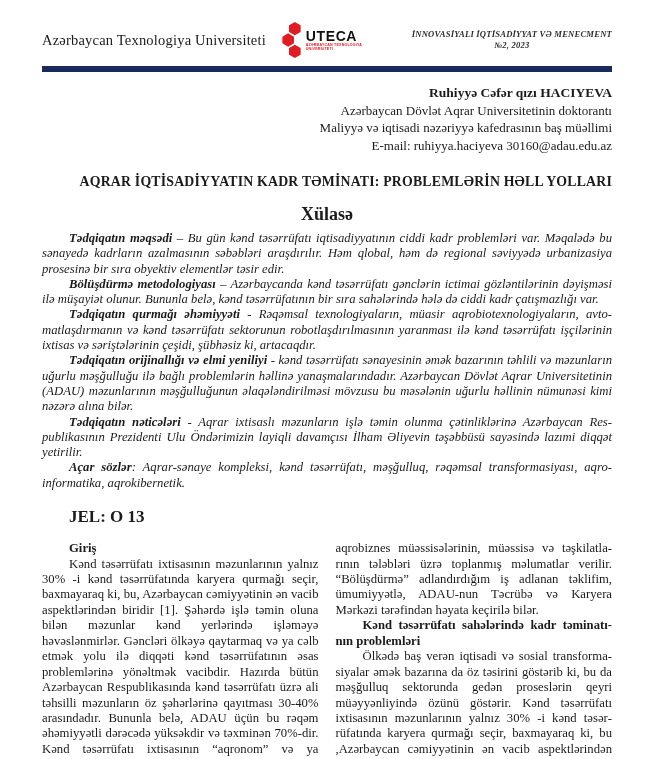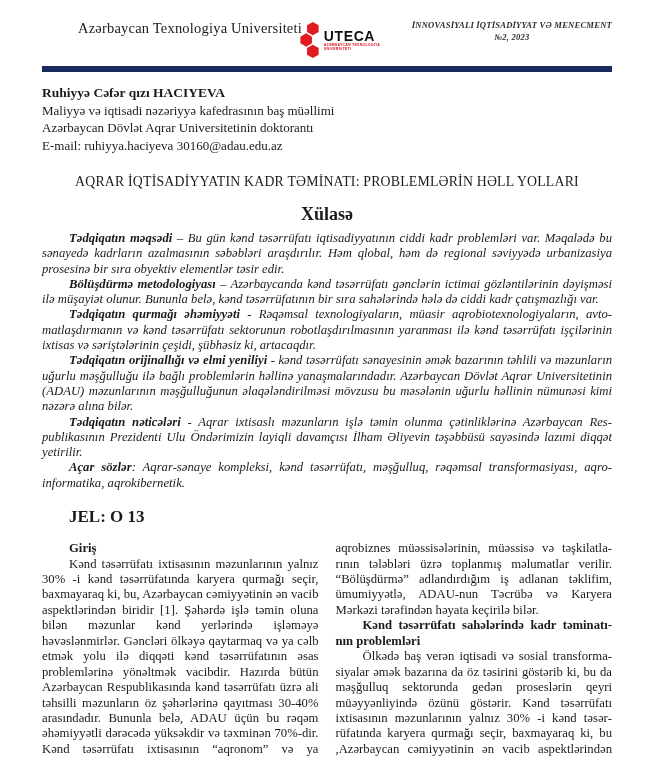--- a/index.html
+++ b/index.html
@@ -3,37 +3,37 @@
 <meta charset="utf-8">
 <style>
   html,body{margin:0;padding:0;}
   body{
     width:652px;height:759px;overflow:hidden;background:#ffffff;
     font-family:"Liberation Serif","DejaVu Serif",serif;color:#1b1b1b;
   }
   .page{padding:20px 40px 0 42px;}
 
   
-  .header{display:flex;justify-content:space-between;margin-left:36px;}
+  .header{display:flex;align-items:center;justify-content:space-between;}
   .header-left{font-size:14.5px;letter-spacing:0.2px;white-space:nowrap;}
   .logo{display:flex;align-items:center;gap:3px;margin-left:-30px;}
   .logo-name{font-family:"Liberation Sans","DejaVu Sans",sans-serif;font-weight:bold;
     font-size:14px;letter-spacing:0.6px;color:#111;line-height:14px;}
   .logo-sub{font-family:"Liberation Sans","DejaVu Sans",sans-serif;font-size:3.6px;
     line-height:4.2px;color:#e11b22;width:62px;font-weight:bold;letter-spacing:0.2px;}
   .journal{font-size:8.6px;font-weight:bold;font-style:italic;text-align:center;
     line-height:11.5px;color:#2e2e2e;letter-spacing:0.2px;}
   .rule{height:6px;background:#1b2a5c;margin-top:6px;}
 
   
-  .author{text-align:left;margin-top:12px;font-size:13px;line-height:17.5px;}
+  .author{text-align:right;margin-top:12px;font-size:13px;line-height:17.5px;}
   .author-name{font-weight:bold;font-size:13.5px;}
 
   
-  .title{text-align:center;font-weight:normal;font-size:13.8px;margin-top:20px;letter-spacing:0.2px;}
+  .title{text-align:right;font-weight:bold;font-size:13.8px;margin-top:20px;letter-spacing:0.2px;}
   .abstract-head{text-align:center;font-weight:bold;font-size:18px;margin-top:14px;}
   .abs{margin-top:6px;}
   .abs p{margin:0;font-size:12.7px;line-height:15.3px;text-align:justify;text-indent:27px;font-style:italic;}
   .jel{font-weight:bold;font-size:17px;margin-top:16px;text-indent:27px;}
 
   
   .cols{display:flex;gap:17px;margin-top:14px;height:234px;overflow:hidden;}
   .col{flex:1;font-size:12.7px;line-height:15.45px;text-align:justify;min-width:0;}
   .col p{margin:0;text-indent:27px;}
   .col p.col-head{font-weight:bold;}
@@ -61,22 +61,22 @@
     <div class="journal">
       <div>İNNOVASİYALI İQTİSADİYYAT VƏ MENECMENT</div>
       <div>№2, 2023</div>
     </div>
   </div>
 
   <div class="rule"></div>
 
   <div class="author">
     <div class="author-name">Ruhiyyə Cəfər qızı HACIYEVA</div>
+    <div>Azərbaycan Dövlət Aqrar Universitetinin doktorantı</div>
     <div>Maliyyə və iqtisadi nəzəriyyə kafedrasının baş müəllimi</div>
-    <div>Azərbaycan Dövlət Aqrar Universitetinin doktorantı</div>
     <div>E-mail: ruhiyya.haciyeva 30160@adau.edu.az</div>
   </div>
 
   <div class="title">AQRAR İQTİSADİYYATIN KADR TƏMİNATI: PROBLEMLƏRİN HƏLL YOLLARI</div>
 
   <div class="abstract-head">Xülasə</div>
 
   <div class="abs">
     <p><b>Tədqiqatın məqsədi</b><span> – Bu gün kənd təsərrüfatı iqtisadiyyatının ciddi kadr problemləri var. Məqalədə bu sənayedə kadrların azalmasının səbəbləri araşdırılır. Həm qlobal, həm də regional səviyyədə urbani­zasiya prosesinə bir sıra obyektiv elementlər təsir edir.</span></p>
     <p><b>Bölüşdürmə metodologiyası</b><span> – Azərbaycanda kənd təsərrüfatı gənclərin  ictimai gözləntilərinin dəyişməsi ilə müşayiət olunur. Bununla belə, kənd təsərrüfatının bir sıra sahələrində hələ də ciddi kadr çatışmazlığı var.</span></p>

